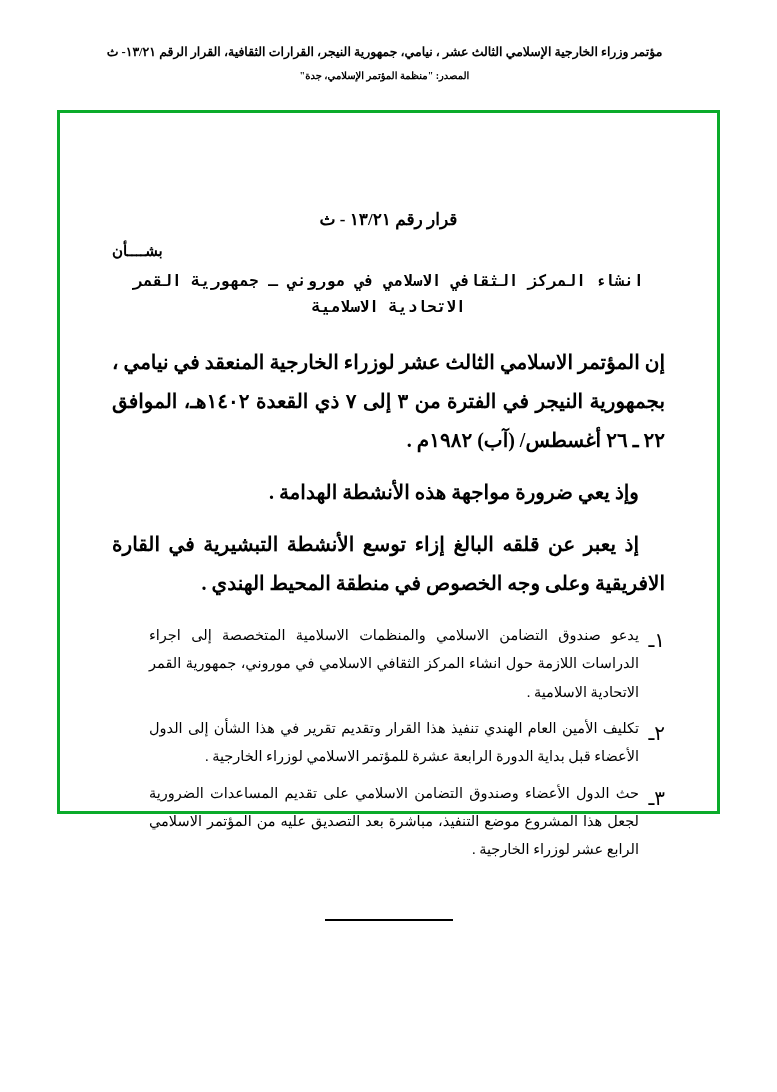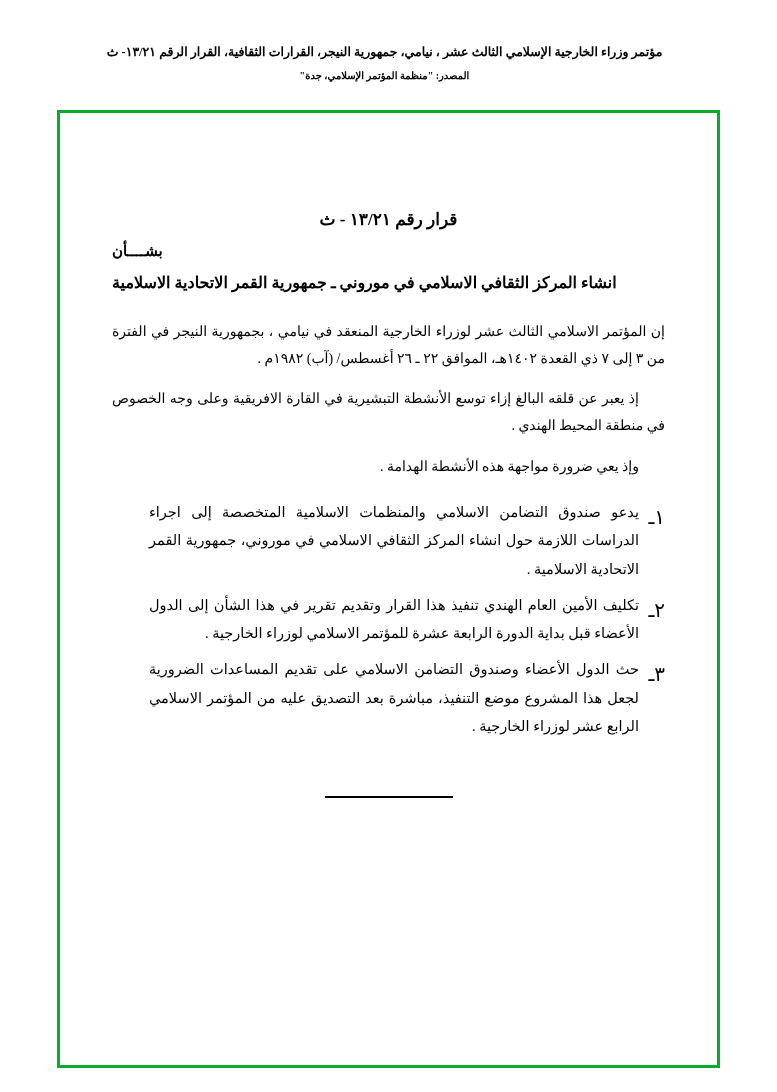--- a/index.html
+++ b/index.html
@@ -39,21 +39,21 @@
     font-weight: bold;
     margin-top: 7px;
     line-height: 1.4;
   }
   
   .frame {
     position: absolute;
     top: 110px;
     left: 57px;
     width: 663px;
-    height: 958px;
+    height: 704px;
     border: 3px solid #0bab2a;
     box-sizing: border-box;
     background: #ffffff;
   }
   .inner {
     position: absolute;
     top: 96px;
     right: 52px;
     left: 52px;
     direction: rtl;
@@ -68,33 +68,35 @@
     margin-bottom: 12px;
   }
   .bishan {
     text-align: left;
     font-size: 15px;
     font-weight: bold;
     letter-spacing: 4px;
     margin-bottom: 10px;
   }
   .subject {
-    text-align: left;
+    text-align: center;
     font-size: 16px;
     font-weight: bold;
     line-height: 1.6;
     margin-bottom: 22px;
+    font-family: Liberation Mono, monospace;
   }
   
   .para {
-    font-size: 14px;
+    font-size: 20px;
     line-height: 1.95;
     text-align: justify;
     text-justify: inter-word;
     margin-bottom: 13px;
+    font-weight: bold;
   }
   .para.indent {
     text-indent: 26px;
   }
   
   .clauses {
     margin-top: 18px;
   }
   .clause {
     display: flex;
@@ -140,22 +142,22 @@
   </div>
 
   <div class="frame">
     <div class="inner">
 
       <div class="res-number">قرار رقم ١٣/٢١ - ث</div>
       <div class="bishan">بشــــأن</div>
       <div class="subject">انشاء المركز الثقافي الاسلامي في موروني ـ جمهورية القمر الاتحادية الاسلامية</div>
 
       <div class="para">إن المؤتمر الاسلامي الثالث عشر لوزراء الخارجية المنعقد في نيامي ، بجمهورية النيجر في الفترة من ٣ إلى ٧ ذي القعدة ١٤٠٢هـ، الموافق ٢٢ ـ ٢٦ أغسطس/ (آب) ١٩٨٢م .</div>
+      <div class="para indent">وإذ يعي ضرورة مواجهة هذه الأنشطة الهدامة .</div>
       <div class="para indent">إذ يعبر عن قلقه البالغ إزاء توسع الأنشطة التبشيرية في القارة الافريقية وعلى وجه الخصوص في منطقة المحيط الهندي .</div>
-      <div class="para indent">وإذ يعي ضرورة مواجهة هذه الأنشطة الهدامة .</div>
 
       <div class="clauses">
         <div class="clause">
           <div class="clause-num">١ـ</div>
           <div class="clause-text">يدعو صندوق التضامن الاسلامي والمنظمات الاسلامية المتخصصة إلى اجراء الدراسات اللازمة حول انشاء المركز الثقافي الاسلامي في موروني، جمهورية القمر الاتحادية الاسلامية .</div>
         </div>
         <div class="clause">
           <div class="clause-num">٢ـ</div>
           <div class="clause-text">تكليف الأمين العام الهندي تنفيذ هذا القرار وتقديم تقرير في هذا الشأن إلى الدول الأعضاء قبل بداية الدورة الرابعة عشرة للمؤتمر الاسلامي لوزراء الخارجية .</div>
         </div>

